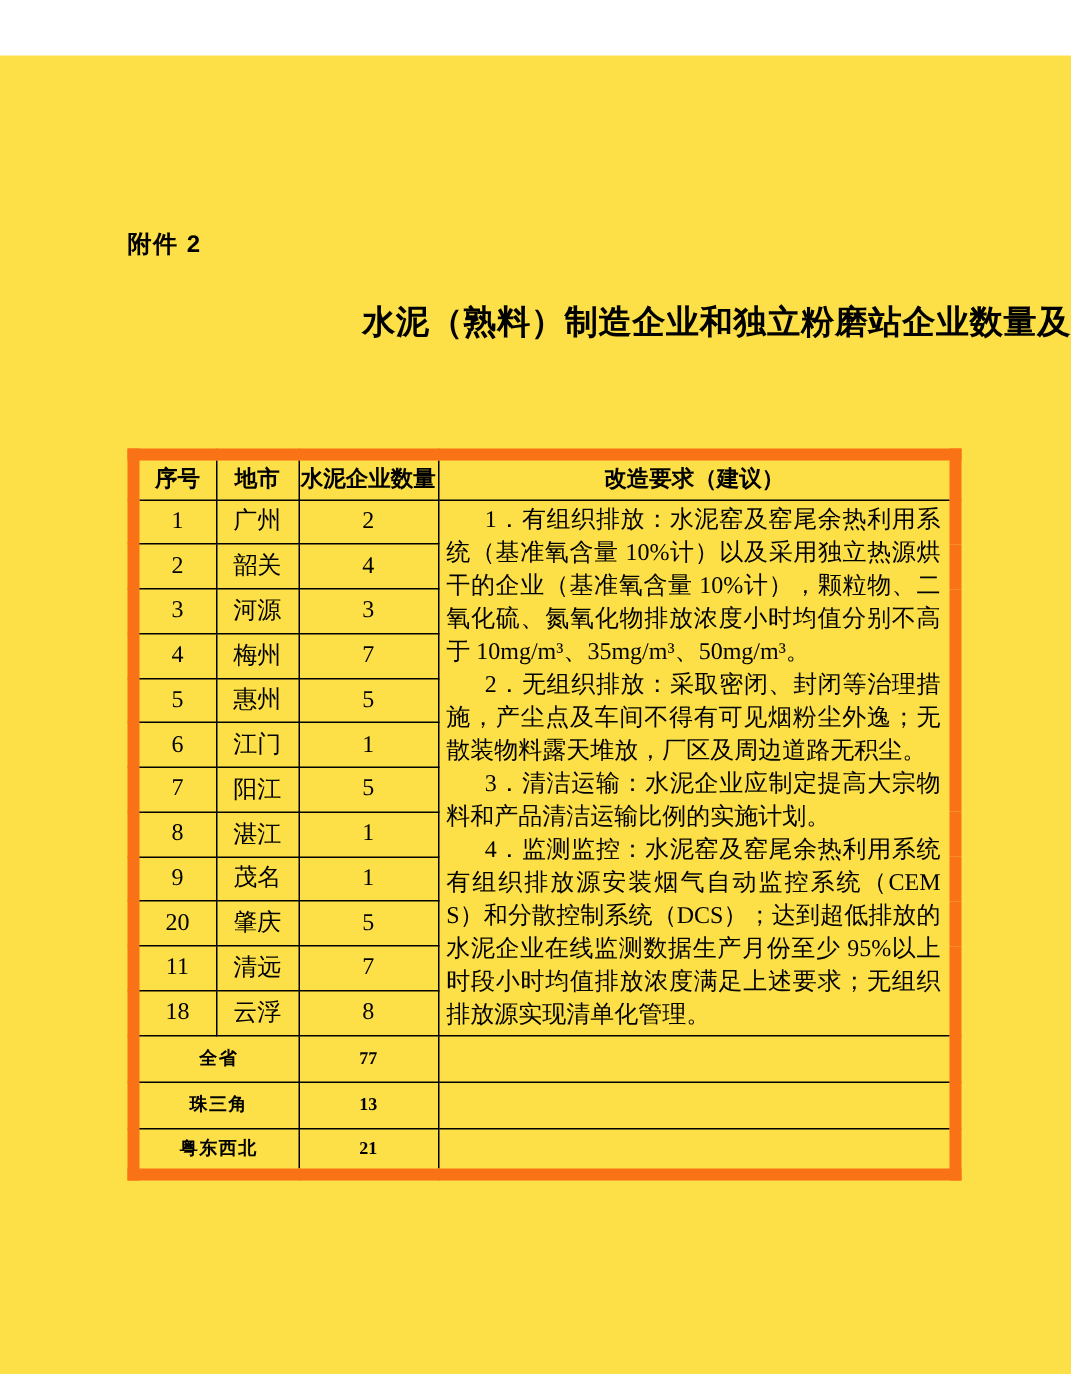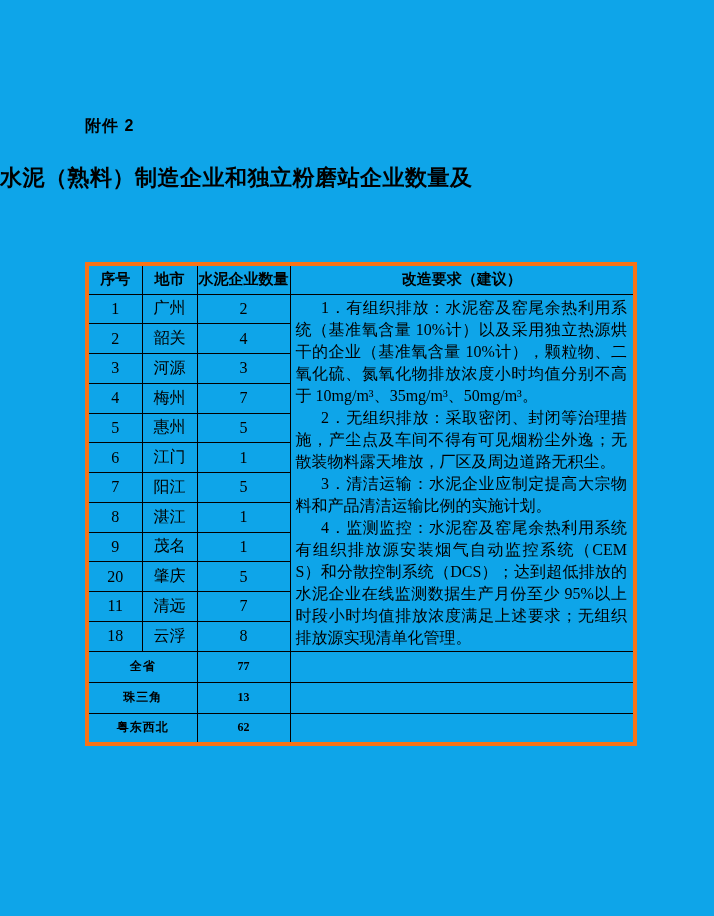--- a/index.html
+++ b/index.html
@@ -5,46 +5,47 @@
   * { margin: 0; padding: 0; box-sizing: border-box; }
   html, body { background: #ffffff; }
   body {
     width: 714px; height: 916px;
     position: relative;
     font-family: "Liberation Serif", "DejaVu Serif", serif;
     color: #000000;
   }
   .page {
     position: absolute; inset: 0;
-    background: #0ea5e9;
+    background: #fde047;
+    margin-top: 37px;
   }
   .attachment {
     position: absolute;
     left: 85px; top: 116px;
     font-family: "Liberation Sans", "DejaVu Sans", sans-serif;
     font-size: 16px;
     font-weight: bold;
     letter-spacing: 1px;
   }
   .title {
     position: absolute;
     left: 0; right: 0; top: 160px;
-    text-align: left;
+    text-align: right;
     font-size: 22px;
     font-weight: bold;
     line-height: 35px;
     letter-spacing: 0.5px;
   }
   table.main {
     position: absolute;
     left: 85px; top: 262px;
     border-collapse: collapse;
     table-layout: fixed;
     width: 548px;
-    border: 4px solid #f97316;
+    border: 8px solid #f97316;
     padding-left: 19px;
   }
   table.main th, table.main td {
     border: 1px solid #000;
     text-align: center;
     vertical-align: middle;
     overflow: hidden;
   }
   table.main th {
     font-size: 15px;
@@ -177,20 +178,20 @@
         <td>77</td>
         <td></td>
       </tr>
       <tr class="summary">
         <td class="sum-label" colspan="2">珠三角</td>
         <td>13</td>
         <td></td>
       </tr>
       <tr class="summary">
         <td class="sum-label" colspan="2">粤东西北</td>
-        <td>62</td>
+        <td>21</td>
         <td></td>
       </tr>
     </tbody>
   </table>
 
 
 </div>
 
 </body></html>

